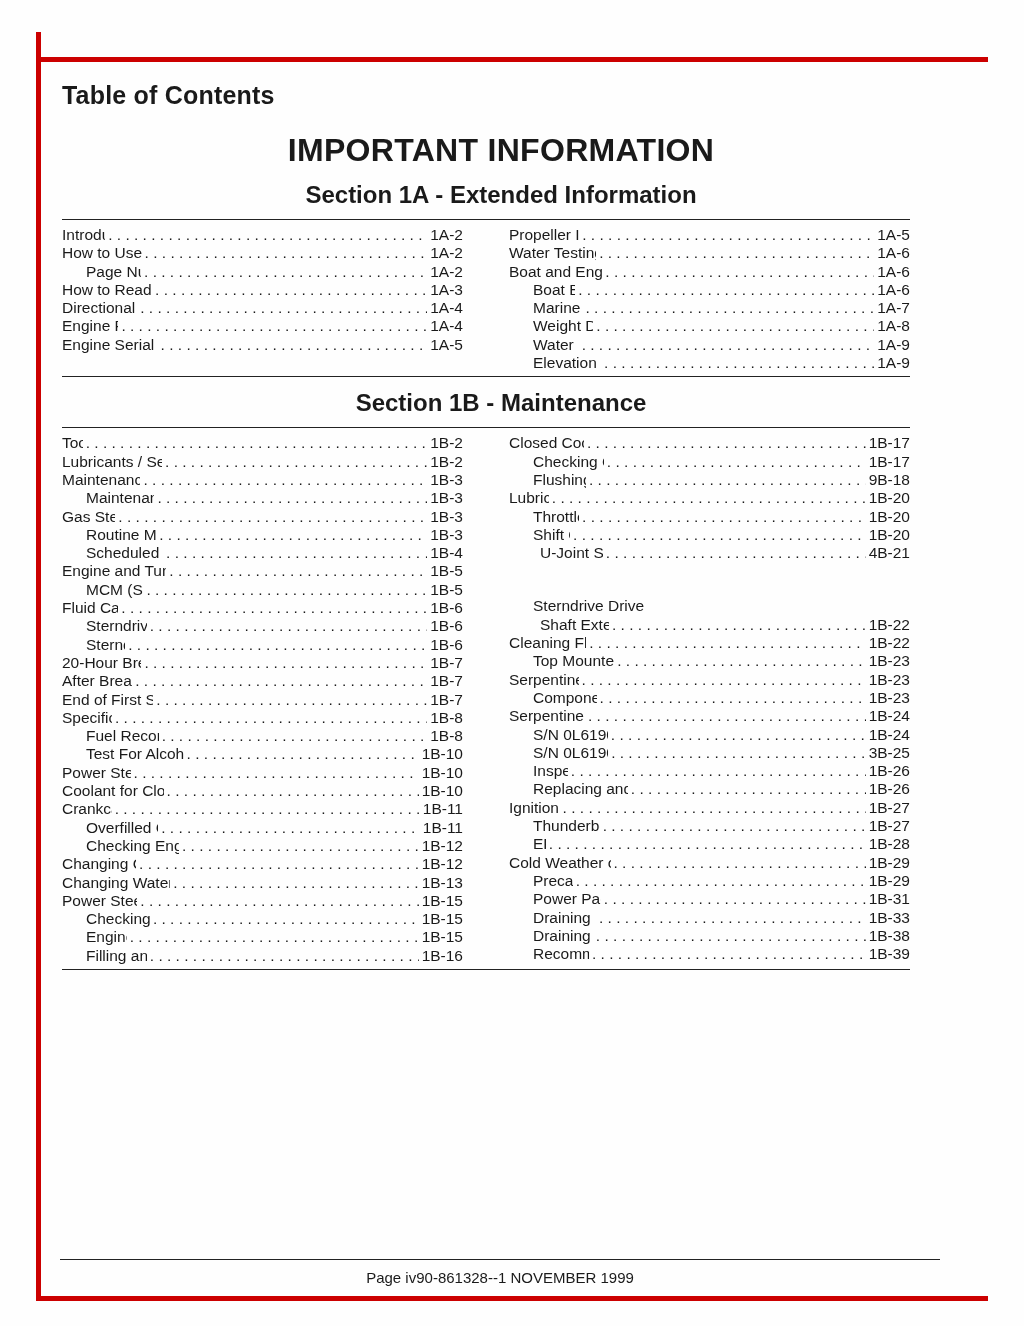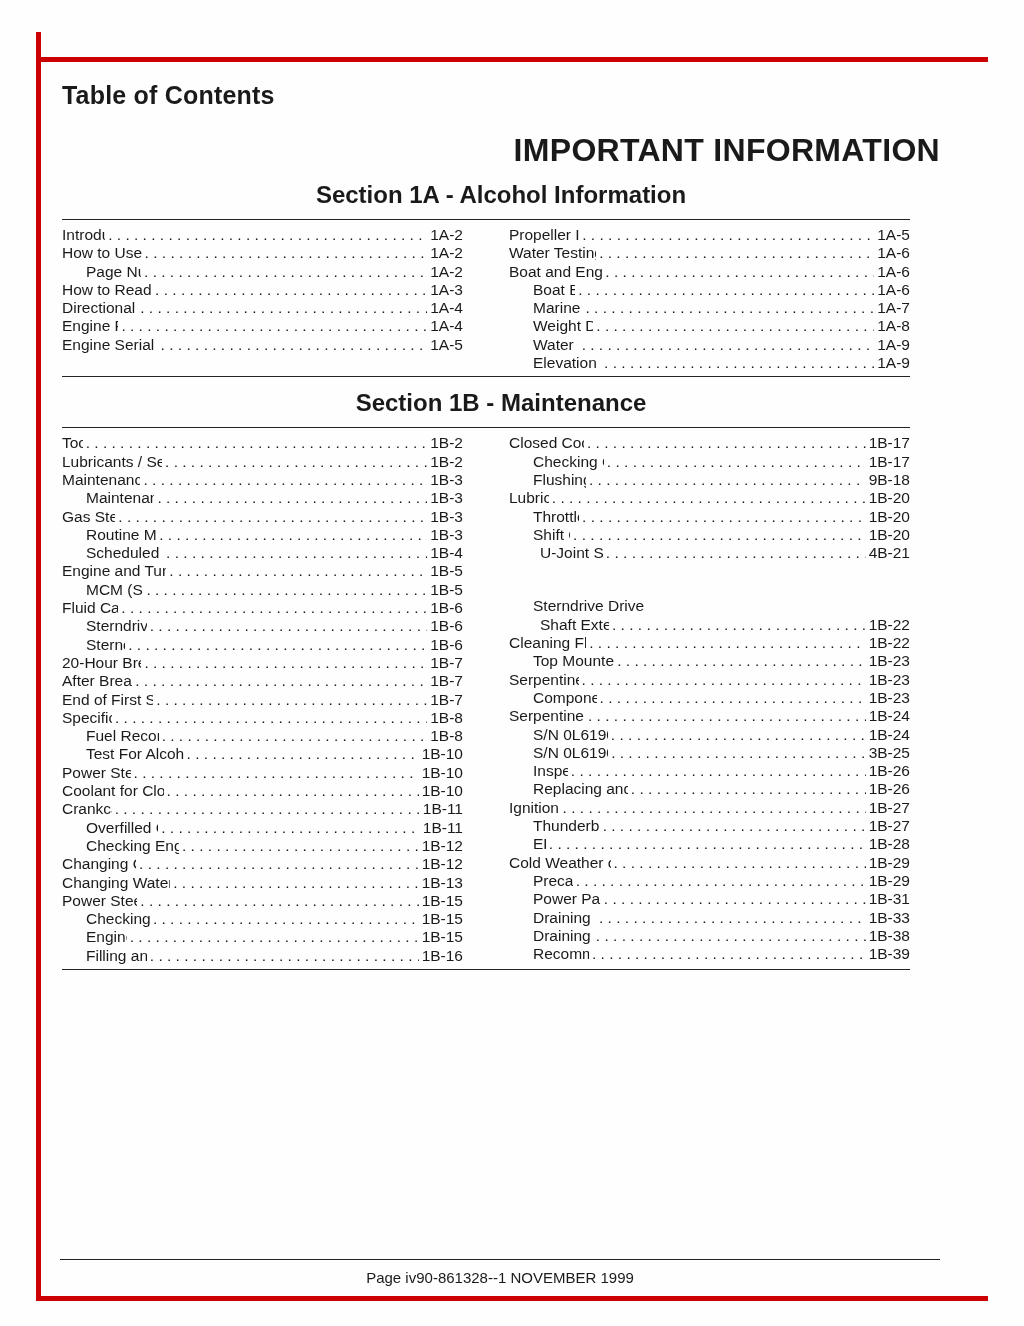--- a/index.html
+++ b/index.html
@@ -13,21 +13,21 @@
     font-family: "Liberation Sans", sans-serif;
     overflow: hidden;
   }
   .red-vbar  { position: absolute; left: 36px; top: 32px;  width: 5px;  height: 1269px; background: var(--accent-red, #cc0000); }
   .red-top   { position: absolute; left: 36px; top: 57px;  width: 952px; height: 5px;   background: var(--accent-red, #cc0000); }
   .red-bottom{ position: absolute; left: 36px; top: 1296px;width: 952px; height: 5px;   background: var(--accent-red, #cc0000); }
 
   .content { position: absolute; left: 62px; top: 81px; width: 878px; }
 
   .toc-title { font-size: 25px; font-weight: bold; letter-spacing: 0.2px; }
-  .main-title { font-size: 32px; font-weight: bold; text-align: right; margin-top: 22px; letter-spacing: 0.3px; }
+  .main-title { font-size: 32px; font-weight: bold; text-align: center; margin-top: 22px; letter-spacing: 0.3px; }
 
   .toc-section { width: 100%; }
   .section-heading { font-size: 24px; font-weight: bold; text-align: center; margin-top: 12px; }
   .toc-wrap { width: 848px; }
   hr.rule { border: none; border-top: 1.6px solid #222; margin: 10px 0 6px 0; height: 0; }
   hr.rule-bottom { margin: 4px 0 0 0; }
 
   .columns { display: flex; gap: 46px; }
   .col { flex: 1 1 0; min-width: 0; }
 
@@ -47,21 +47,21 @@
 <div class="page">
   <div class="red-top"></div>
   <div class="red-vbar"></div>
   <div class="red-bottom"></div>
 
   <div class="content">
     <div class="toc-title">Table of Contents</div>
     <div class="main-title">IMPORTANT INFORMATION</div>
     <div id="sections">
   <section class="toc-section">
-    <h3 class="section-heading">Section 1A - Alcohol Information</h3>
+    <h3 class="section-heading">Section 1A - Extended Information</h3>
     <div class="toc-wrap">
       <hr class="rule rule-top">
       <div class="columns">
         <div class="col col-left">
   <div class="toc-row">
     <span class="toc-label" style="padding-left: 0px;">Introduction</span>
     <span class="toc-dots"></span>
     <span class="toc-page">1A-2</span>
   </div>
 

